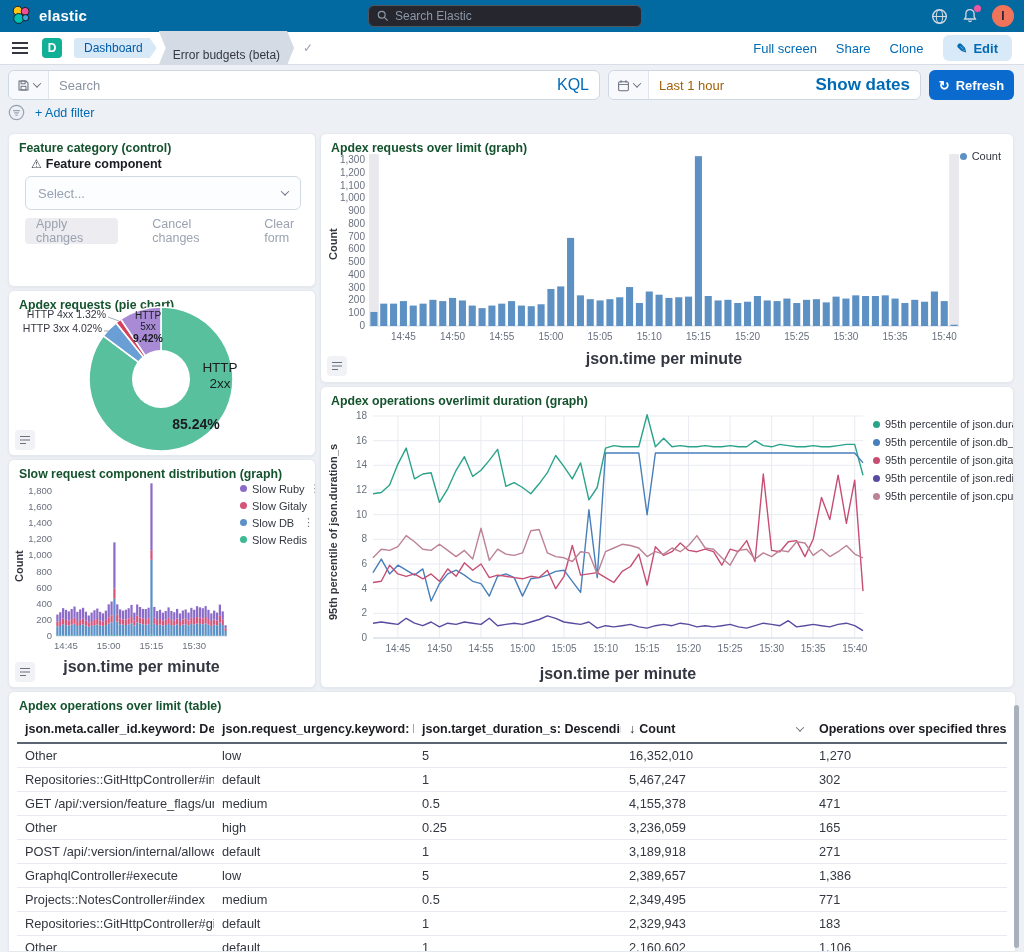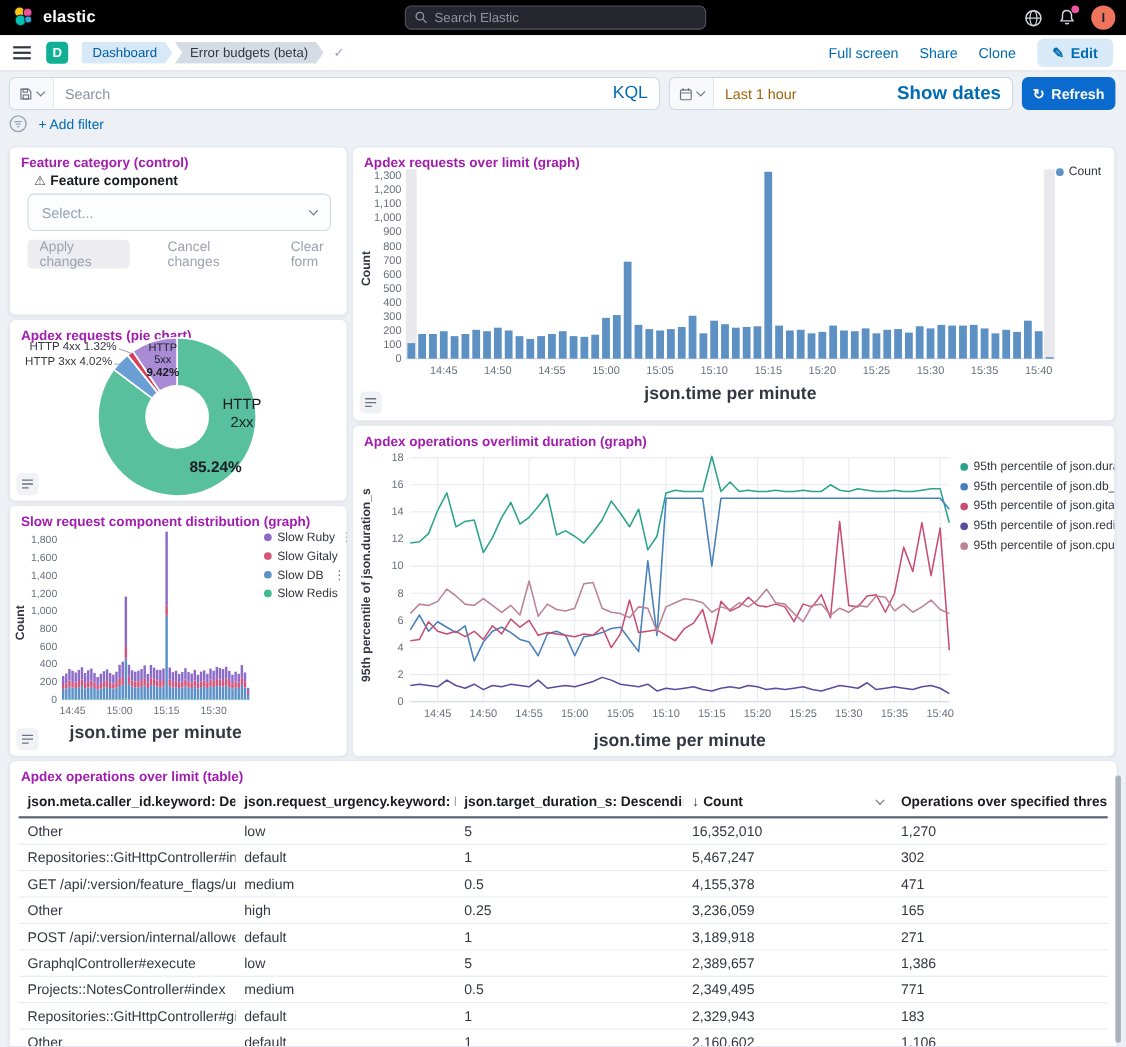--- a/index.html
+++ b/index.html
@@ -1,42 +1,42 @@
 <!DOCTYPE html>
 <html><head>
 <meta charset="utf-8">
 <style>
   * { margin:0; padding:0; box-sizing:border-box; }
   html,body { width:1024px; height:952px; overflow:hidden; }
   .screen { position:relative; width:1024px; height:952px; background:#edf0f5;
             font-family:"Liberation Sans",sans-serif; color:#343741; }
 
   
-  .topbar { position:absolute; left:0; top:0; width:1024px; height:32px; background:#000000; }
+  .topbar { position:absolute; left:0; top:0; width:1024px; height:32px; background:#0369a1; }
   .logo { position:absolute; left:10px; top:4px; display:flex; align-items:center; gap:7px; }
   .logo-text { color:#fff; font-size:15px; font-weight:bold; letter-spacing:.2px; }
   .gsearch { position:absolute; left:368px; top:5px; width:274px; height:22px; background:#25262e;
              border:1px solid #50555f; border-radius:6px; display:flex; align-items:center; gap:6px;
              padding:0 8px; color:#8d97a6; font-size:12px; }
   .top-icons { position:absolute; right:10px; top:0; height:32px; display:flex; align-items:center; gap:13px; }
   .icon-btn { position:relative; width:18px; height:18px; display:flex; align-items:center; justify-content:center; }
   .badge-dot { position:absolute; right:-2px; top:-2px; width:7px; height:7px; border-radius:50%; background:#f155a2; }
   .avatar { width:22px; height:22px; border-radius:50%; background:#f0745c; color:#22242c; font-size:12px;
             font-weight:bold; display:flex; align-items:center; justify-content:center; }
 
   
   .breadbar { position:absolute; left:0; top:32px; width:1024px; height:33px; background:#fff;
               border-bottom:1px solid #d8dee8; display:flex; align-items:center; padding:0 12px; }
   .hamburger { width:16px; height:12px; border-top:2px solid #343741; border-bottom:2px solid #343741; position:relative; margin-right:14px; }
   .hamburger::after { content:""; position:absolute; left:0; top:3px; width:16px; height:2px; background:#343741; }
   .app-badge { width:20px; height:20px; border-radius:4px; background:#10b097; color:#fff; font-size:12px;
                font-weight:bold; display:flex; align-items:center; justify-content:center; margin-right:12px; }
   .crumb1 { background:#d7e8f7; color:#005ca8; font-size:12px; padding:3px 14px 3px 10px;
             clip-path:polygon(0 0, calc(100% - 7px) 0, 100% 50%, calc(100% - 7px) 100%, 0 100%); border-radius:3px 0 0 3px; }
-  .crumb2 { background:#d5dbe4; color:#343741; font-size:12px; padding:3px 14px 3px 14px; margin-left:2px;
+  .crumb2 { background:#d5dbe4; color:#343741; font-size:12px; padding:17px 14px 3px 14px; margin-left:2px;
             clip-path:polygon(0 0, calc(100% - 7px) 0, 100% 50%, calc(100% - 7px) 100%, 0 100%, 7px 50%); }
   .crumb-check { color:#98a2b3; font-size:12px; margin-left:9px; }
   .bread-right { margin-left:auto; display:flex; align-items:center; gap:19px; }
   .toplink { color:#006bb4; font-size:13px; cursor:pointer; }
   .edit-btn { background:#d8e9f8; color:#006bb4; font-size:13px; font-weight:bold; border-radius:6px;
               height:26px; padding:0 14px; display:flex; align-items:center; gap:6px; cursor:pointer; }
 
   
   .searchbox { position:absolute; left:8px; top:70px; width:592px; height:30px; background:#fff;
                border:1px solid #cfd7e2; border-radius:6px; display:flex; align-items:center; }
@@ -50,21 +50,21 @@
   .show-dates { margin-left:auto; margin-right:10px; color:#006bb4; font-size:17px;font-weight:bold; }
   .refresh-btn { position:absolute; left:929px; top:70px; width:85px; height:30px; background:#0b6acd; color:#fff;
                  border-radius:6px; font-size:13px; font-weight:bold; display:flex; align-items:center;
                  justify-content:center; gap:6px; cursor:pointer; }
   .addfilter-row { position:absolute; left:8px; top:104px; display:flex; align-items:center; gap:0; }
   .addfilter-label { color:#006bb4; font-size:12.5px; margin-left:10px; }
 
   
   .panel { position:absolute; background:#fff; border-radius:6px; border:1px solid #e4e9f0;
            box-shadow:0 1px 3px rgba(0,0,0,.05); overflow:hidden; }
-  .panel-title { position:absolute; left:10px; top:7px; font-size:12.3px; font-weight:bold; color:#a21caf; white-space:nowrap; }
+  .panel-title { position:absolute; left:10px; top:7px; font-size:12.3px; font-weight:bold; color:#14532d; white-space:nowrap; }
   .chart-svg { position:absolute; left:0; top:0; }
   .y-title { position:absolute; writing-mode:vertical-rl; transform:rotate(180deg); font-size:11px;
              font-weight:bold; color:#343741; text-align:center; }
   .x-title { position:absolute; font-size:16px; font-weight:bold; color:#343741; text-align:center; }
   .legend { position:absolute; font-size:11px; color:#343741; }
   .legend-row { display:flex; align-items:center; gap:5px; margin-bottom:6px; white-space:nowrap; }
   .legend-row.tight { margin-bottom:4px; width:74px; }
   .ldot { width:7px; height:7px; border-radius:50%; flex:none; }
   .lmenu { color:#69707d; font-size:11px; margin-left:auto; cursor:pointer; }
   .opt-icon { position:absolute; left:6px; width:20px; height:20px; background:#f0f2f6; border-radius:4px;

